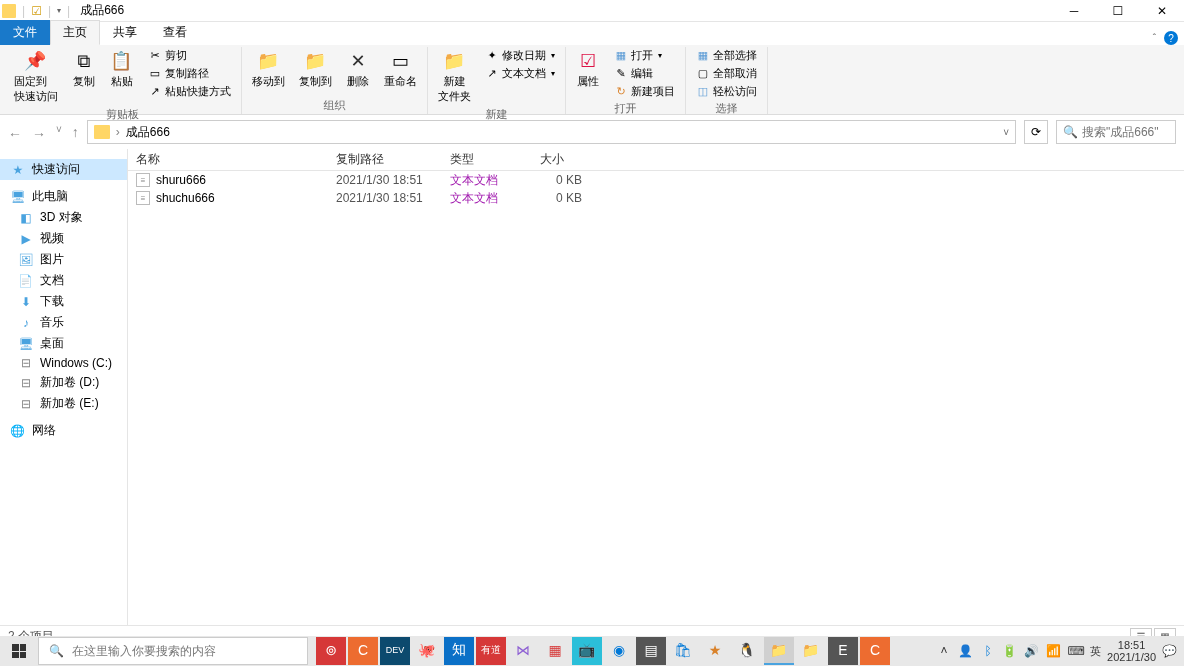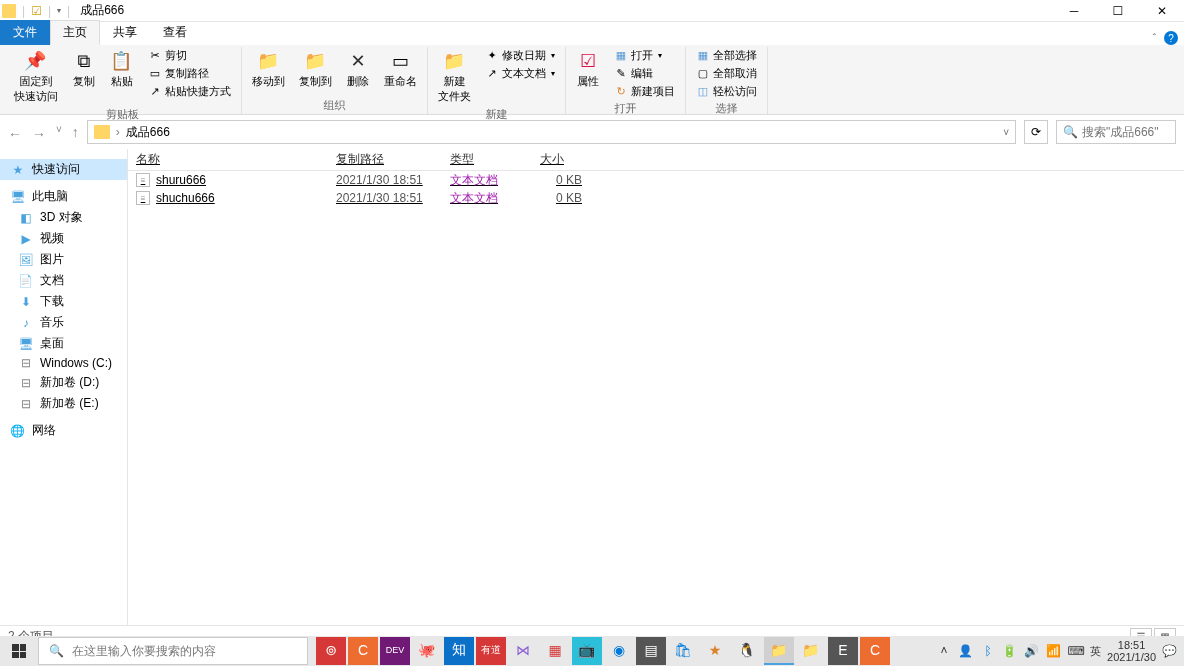--- a/index.html
+++ b/index.html
@@ -51,21 +51,21 @@
 .side-item { display: flex; align-items: center; gap: 6px; padding: 2px 6px 2px 18px; cursor: pointer; font-size: 12px; }
 .side-item.sel { background: #cce8ff; }
 .side-item.top { padding-left: 10px; margin-top: 6px; }
 .side-item .ic { width: 16px; height: 14px; display: flex; align-items: center; justify-content: center; font-size: 12px; }
 .ic.star { color: #4aa3df; }
 .ic.pc { color: #4aa3df; }
 .ic.fold { color: #ffb84d; }
 .ic.drive { color: #888; }
 .ic.net { color: #4aa3df; }
 
-.content { flex: 1; display: flex; flex-direction: column; text-decoration: underline; }
+.content { flex: 1; display: flex; flex-direction: column; }
 .col-headers { display: flex; border-bottom: 1px solid #e5e5e5; height: 22px; align-items: center; font-size: 12px; color: #333; }
 .col-headers div { padding: 0 8px; border-right: 1px solid transparent; }
 .col-name { width: 200px; }
 .col-date { width: 114px; }
 .col-type { width: 90px; }
 .col-size { width: 58px; }
 .file-list { flex: 1; }
 .file-row { display: flex; align-items: center; height: 18px; font-size: 12px; cursor: pointer; }
 .file-row .fn { width: 200px; display: flex; align-items: center; gap: 6px; padding-left: 8px; }
 .file-row .fn .fi { width: 14px; height: 14px; border: 1px solid #bbb; background: #fff; display: flex; align-items: center; justify-content: center; font-size: 8px; color: #888; }
@@ -120,21 +120,21 @@
     <span style="color:#666;font-size:10px">ˆ</span>
     <div class="help-circle">?</div>
   </div>
 </div>
 
 <div class="ribbon">
   <div class="ribbon-group">
     <div class="items">
       <div class="big-btn">
           <div class="ico">📌</div>
-          <span style="white-space:pre;text-align:center">固定到
+          <span style="white-space:pre;">固定到
 快速访问</span>
         </div>
       <div class="big-btn">
           <div class="ico">⧉</div>
           <span>复制</span>
         </div>
       <div class="big-btn">
           <div class="ico">📋</div>
           <span>粘贴</span>
         </div>
@@ -370,21 +370,21 @@
         <div></div>
       </div>
     </div>
   <div class="search">
     <span>🔍</span>
     <span>在这里输入你要搜索的内容</span>
   </div>
   <div class="apps">
     <div class="app" style="background:#d63838;color:#fff">⊚</div>
     <div class="app" style="background:#ed6c30;color:#fff">C</div>
-    <div class="app" style="background:#701a75;color:#fff;font-size:9px">DEV</div>
+    <div class="app" style="background:#0c4a6e;color:#fff;font-size:9px">DEV</div>
     <div class="app">🐙</div>
     <div class="app" style="background:#0b70c7;color:#fff">知</div>
     <div class="app" style="background:#d63838;color:#fff;font-size:10px">有道</div>
     <div class="app" style="color:#8d5fd3">⋈</div>
     <div class="app" style="color:#d63838">▦</div>
     <div class="app" style="background:#2bbfd9;color:#fff">📺</div>
     <div class="app" style="color:#0078d7">◉</div>
     <div class="app" style="background:#555;color:#fff">▤</div>
     <div class="app" style="color:#0078d7">🛍</div>
     <div class="app" style="color:#d9822b">★</div>

